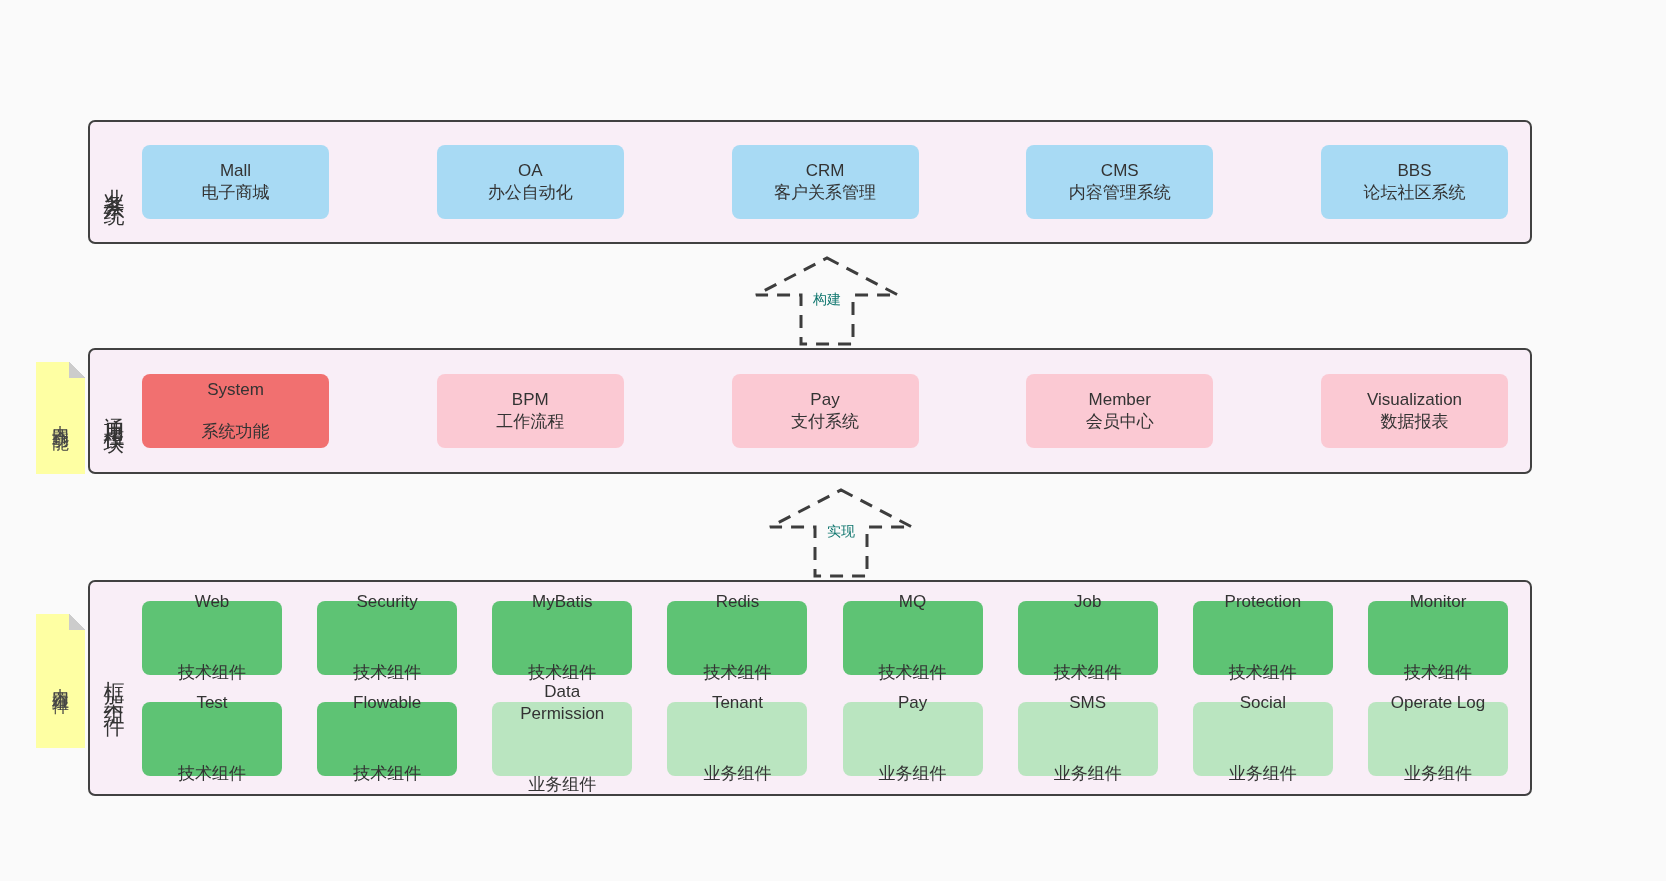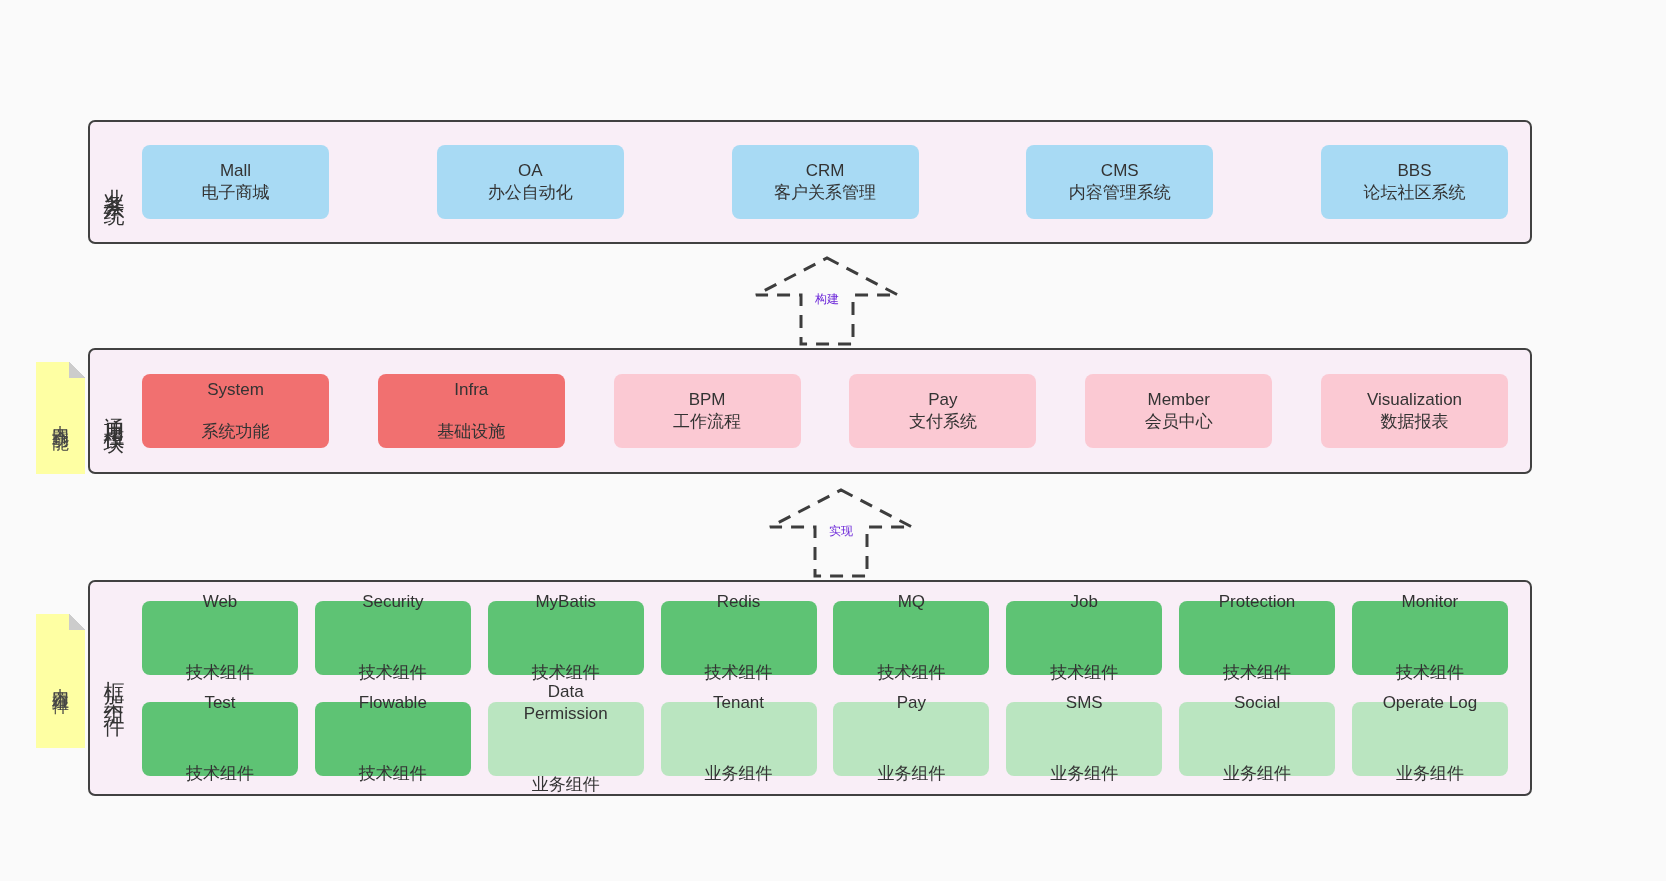--- a/index.html
+++ b/index.html
@@ -33,21 +33,21 @@
   }
   #band-components .band-label{letter-spacing:12px;}
   .boxes{flex:1; display:flex; justify-content:space-between; align-items:center;}
   .rows{flex:1; display:flex; flex-direction:column; gap:27px;}
   .box{
     height:74px; border-radius:8px;
     display:flex; flex-direction:column; justify-content:center; align-items:center;
     text-align:center; font-size:17px; line-height:1.32; padding:0 16px;
   }
   .w6 .box{width:187px;}
-  #band-components .box{width:156px;gap:48px;}
+  #band-components .box{width:140px;gap:48px;}
   .box.blue{background:var(--blue);}
   .box.red{background:var(--red);gap:20px;}
   .box.pink{background:var(--pink);}
   .box.green{background:var(--green);}
   .box.lightgreen{background:var(--lightgreen);}
   .sticky{
     position:absolute; width:49px; background:var(--yellow);
     display:flex; align-items:center; justify-content:center;
   }
   #sticky-builtin-features{left:36px; top:362px; height:112px;}
@@ -64,21 +64,21 @@
   #arrow-build{left:752px; top:254px;}
   #arrow-implement{left:766px; top:486px;}
   .arrow svg{position:absolute; left:0; top:0;}
   .arrow-path{
     fill:none; stroke:#3d3d3d; stroke-width:3;
     stroke-dasharray:13 9;
   }
   .arrow-label{
     position:absolute; top:36px; left:50%; transform:translateX(-50%);
     background:var(--page-bg); padding:1px 4px;
-    font-size:12px; color:#6d28d9; white-space:nowrap;
+    font-size:14px; color:#0f766e; white-space:nowrap;
   }
 </style>
 </head>
 <body>
 
 <section class="band w6" id="band-business">
   <div class="band-label">业务系统</div>
   <div class="boxes">
     <div class="box blue">
       <span>Mall</span>
@@ -114,24 +114,20 @@
   <div class="fold"></div>
   <span class="sticky-text">内置功能</span>
 </div>
 <section class="band w6" id="band-modules">
   <div class="band-label">通用模块</div>
   <div class="boxes">
     <div class="box red">
       <span>System</span>
       <span>系统功能</span>
     </div>
-    <div class="box red">
-      <span>Infra</span>
-      <span>基础设施</span>
-    </div>
     <div class="box pink">
       <span>BPM</span>
       <span>工作流程</span>
     </div>
     <div class="box pink">
       <span>Pay</span>
       <span>支付系统</span>
     </div>
     <div class="box pink">
       <span>Member</span>

